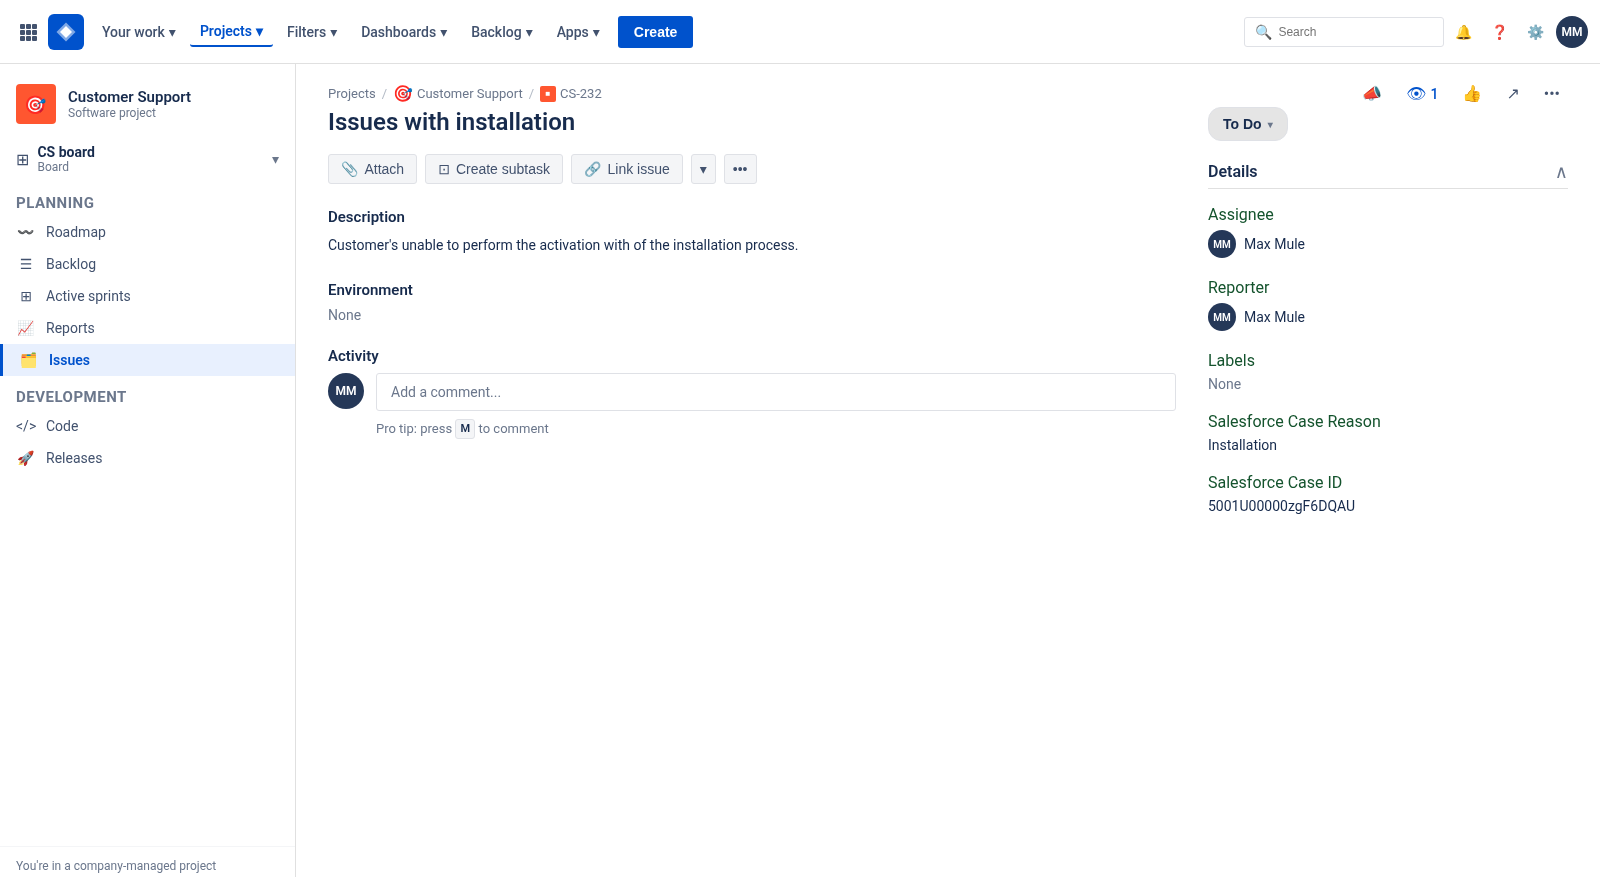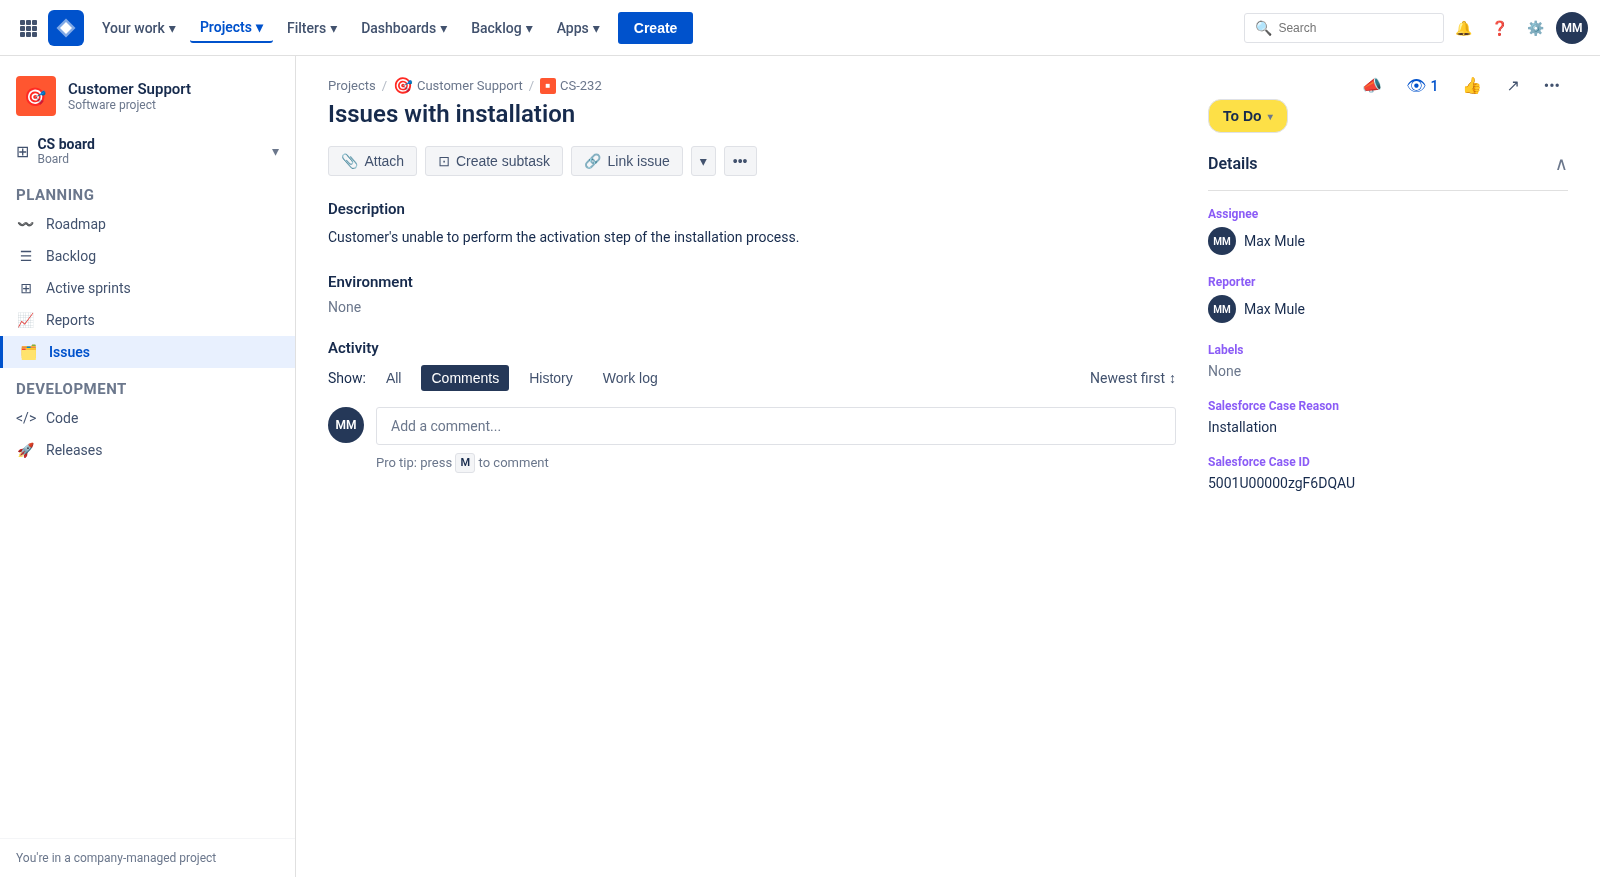--- a/index.html
+++ b/index.html
@@ -1,20 +1,20 @@
 <!DOCTYPE html>
 <html><head>
   <meta charset="utf-8">
   <style>
     * { box-sizing: border-box; margin: 0; padding: 0; }
     body { font-family: -apple-system, BlinkMacSystemFont, 'Segoe UI', Roboto, sans-serif; font-size: 14px; color: #172b4d; background: #fff; }
 
     
     .top-nav {
-      display: flex; align-items: center; height: 56px;
+      display: flex; align-items: center; height: 64px;
       background: #fff; border-bottom: 1px solid #e0e0e0;
       padding: 0 12px; gap: 4px; position: sticky; top: 0; z-index: 100;
     }
     .nav-grid-icon { width: 32px; height: 32px; display: flex; align-items: center; justify-content: center; cursor: pointer; color: #42526e; }
     .nav-logo { width: 36px; height: 36px; background: #0052cc; border-radius: 6px; display: flex; align-items: center; justify-content: center; margin-right: 4px; }
     .nav-logo svg { fill: white; }
     .nav-link { padding: 6px 10px; border-radius: 3px; cursor: pointer; color: #42526e; font-size: 14px; font-weight: 500; display: flex; align-items: center; gap: 4px; white-space: nowrap; }
     .nav-link.active { color: #0052cc; font-weight: 600; border-bottom: 2px solid #0052cc; }
     .create-btn { background: #0052cc; color: #fff; border: none; border-radius: 3px; padding: 8px 16px; font-size: 14px; font-weight: 600; cursor: pointer; margin-left: 4px; }
     .nav-spacer { flex: 1; }
@@ -75,30 +75,30 @@
     .show-btn.active { background: #253858; color: #fff; font-weight: 500; }
     .sort-btn { margin-left: auto; display: flex; align-items: center; gap: 4px; color: #42526e; font-size: 14px; cursor: pointer; }
 
     .comment-row { display: flex; gap: 12px; align-items: flex-start; }
     .comment-avatar { width: 36px; height: 36px; border-radius: 50%; background: #253858; display: flex; align-items: center; justify-content: center; color: white; font-size: 12px; font-weight: 600; flex-shrink: 0; }
     .comment-input-box { flex: 1; border: 1px solid #dfe1e6; border-radius: 3px; padding: 10px 14px; color: #6b778c; font-size: 14px; cursor: text; }
     .comment-tip { font-size: 13px; color: #6b778c; margin-top: 8px; padding-left: 48px; }
     .comment-tip .key-badge { display: inline-flex; align-items: center; justify-content: center; width: 20px; height: 20px; background: #f4f5f7; border: 1px solid #dfe1e6; border-radius: 3px; font-size: 11px; font-weight: 600; color: #172b4d; }
 
     
-    .status-btn { display: flex; align-items: center; gap: 6px; padding: 8px 14px; border: 1px solid #dfe1e6; border-radius: 13px; background: #fde047; cursor: pointer; font-size: 14px; font-weight: 600; color: #172b4d; margin-bottom: 20px; }
+    .status-btn { display: flex; align-items: center; gap: 6px; padding: 8px 14px; border: 1px solid #dfe1e6; border-radius: 13px; background: #e5e5e5; cursor: pointer; font-size: 14px; font-weight: 600; color: #172b4d; margin-bottom: 20px; }
     .status-caret { font-size: 10px; color: #6b778c; }
 
     .details-panel { }
-    .details-header { display: flex; align-items: center; justify-content: space-between; padding-bottom: 16px; border-bottom: 1px solid #e0e0e0; margin-bottom: 16px; text-align: center; }
+    .details-header { display: flex; align-items: center; justify-content: space-between; padding-bottom: 6px; border-bottom: 1px solid #e0e0e0; margin-bottom: 16px; text-align: center; }
     .details-title { font-size: 16px; font-weight: 600; color: #172b4d; }
     .details-collapse { cursor: pointer; color: #6b778c; font-size: 18px; }
 
     .detail-field { margin-bottom: 20px; }
-    .detail-field-label { font-size: 12px; color: #8b5cf6; margin-bottom: 6px; font-weight: 700; }
+    .detail-field-label { font-size: 16px; color: #14532d; margin-bottom: 6px; font-weight: 400; }
     .detail-field-value { font-size: 14px; color: #172b4d; display: flex; align-items: center; gap: 8px; }
     .assignee-avatar { width: 28px; height: 28px; border-radius: 50%; background: #253858; display: flex; align-items: center; justify-content: center; color: white; font-size: 10px; font-weight: 600; flex-shrink: 0; }
     .detail-field-value.muted { color: #6b778c; }
 
     .priority-icon { width: 16px; height: 16px; background: #f79232; border-radius: 2px; display: flex; align-items: center; justify-content: center; }
     .priority-icon::after { content: '≡'; color: white; font-size: 11px; font-weight: 700; }
     .header-action-btn { display: flex; align-items: center; gap: 4px; cursor: pointer; color: #42526e; padding: 4px 8px; border-radius: 3px; }
     .watch-btn { display: flex; align-items: center; gap: 4px; }
     .watch-count { font-size: 14px; font-weight: 500; color: #0052cc; }
   </style>
@@ -273,41 +273,30 @@
           <button class="action-btn">
             <span class="action-btn-icon">🔗</span>
             <span>Link issue</span>
           </button>
           <button class="action-btn action-btn-dropdown">▾</button>
           <button class="action-btn action-btn-more">•••</button>
         </div>
 
         <div>
           <div class="section-label">Description</div>
-          <div class="description-text">Customer's unable to perform the activation step of the installation process.</div>
+          <div class="description-text">Customer's unable to perform the activation with of the installation process.</div>
         </div>
 
         <div class="env-section">
           <div class="section-label">Environment</div>
           <div class="env-value">None</div>
         </div>
 
         <div class="activity-section">
           <div class="section-label">Activity</div>
-          <div class="show-row">
-            <span class="show-label">Show:</span>
-            <button class="show-btn">All</button>
-            <button class="show-btn active">Comments</button>
-            <button class="show-btn">History</button>
-            <button class="show-btn">Work log</button>
-            <div class="sort-btn">
-              <span>Newest first</span>
-              <span>↕</span>
-            </div>
-          </div>
 
           <div class="comment-row">
             <div class="comment-avatar">MM</div>
             <div class="comment-input-box">Add a comment...</div>
           </div>
           <div class="comment-tip">
             <span>Pro tip:</span>
             <span> </span>
             <span>press</span>
             <span> </span>

